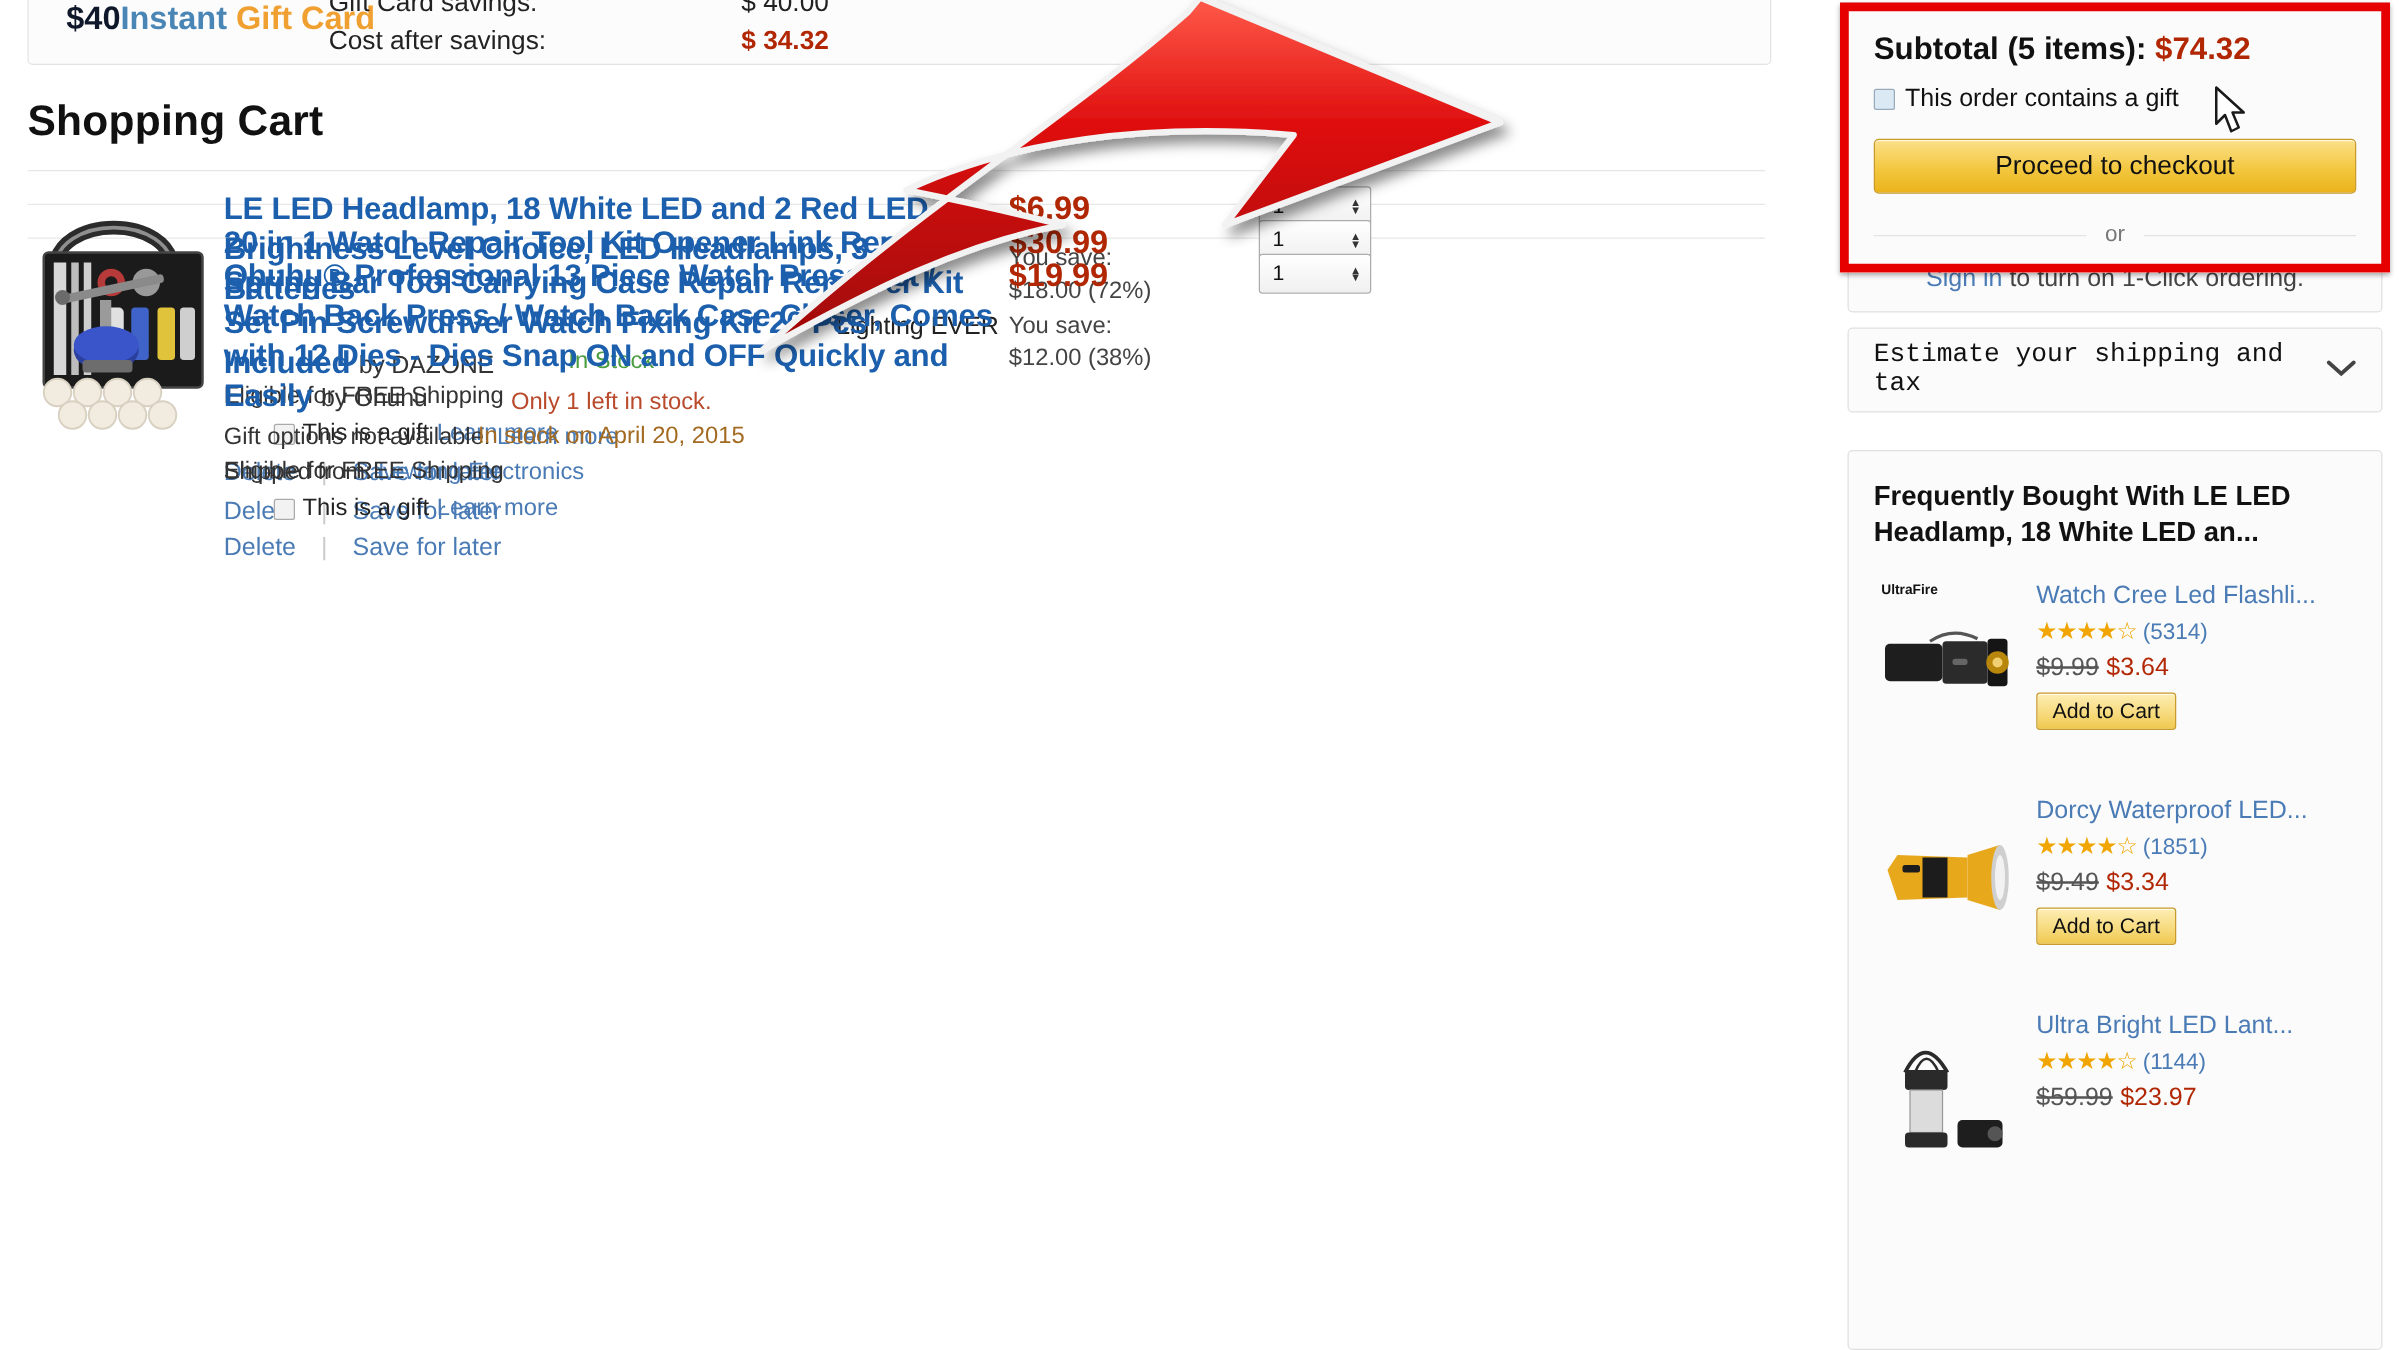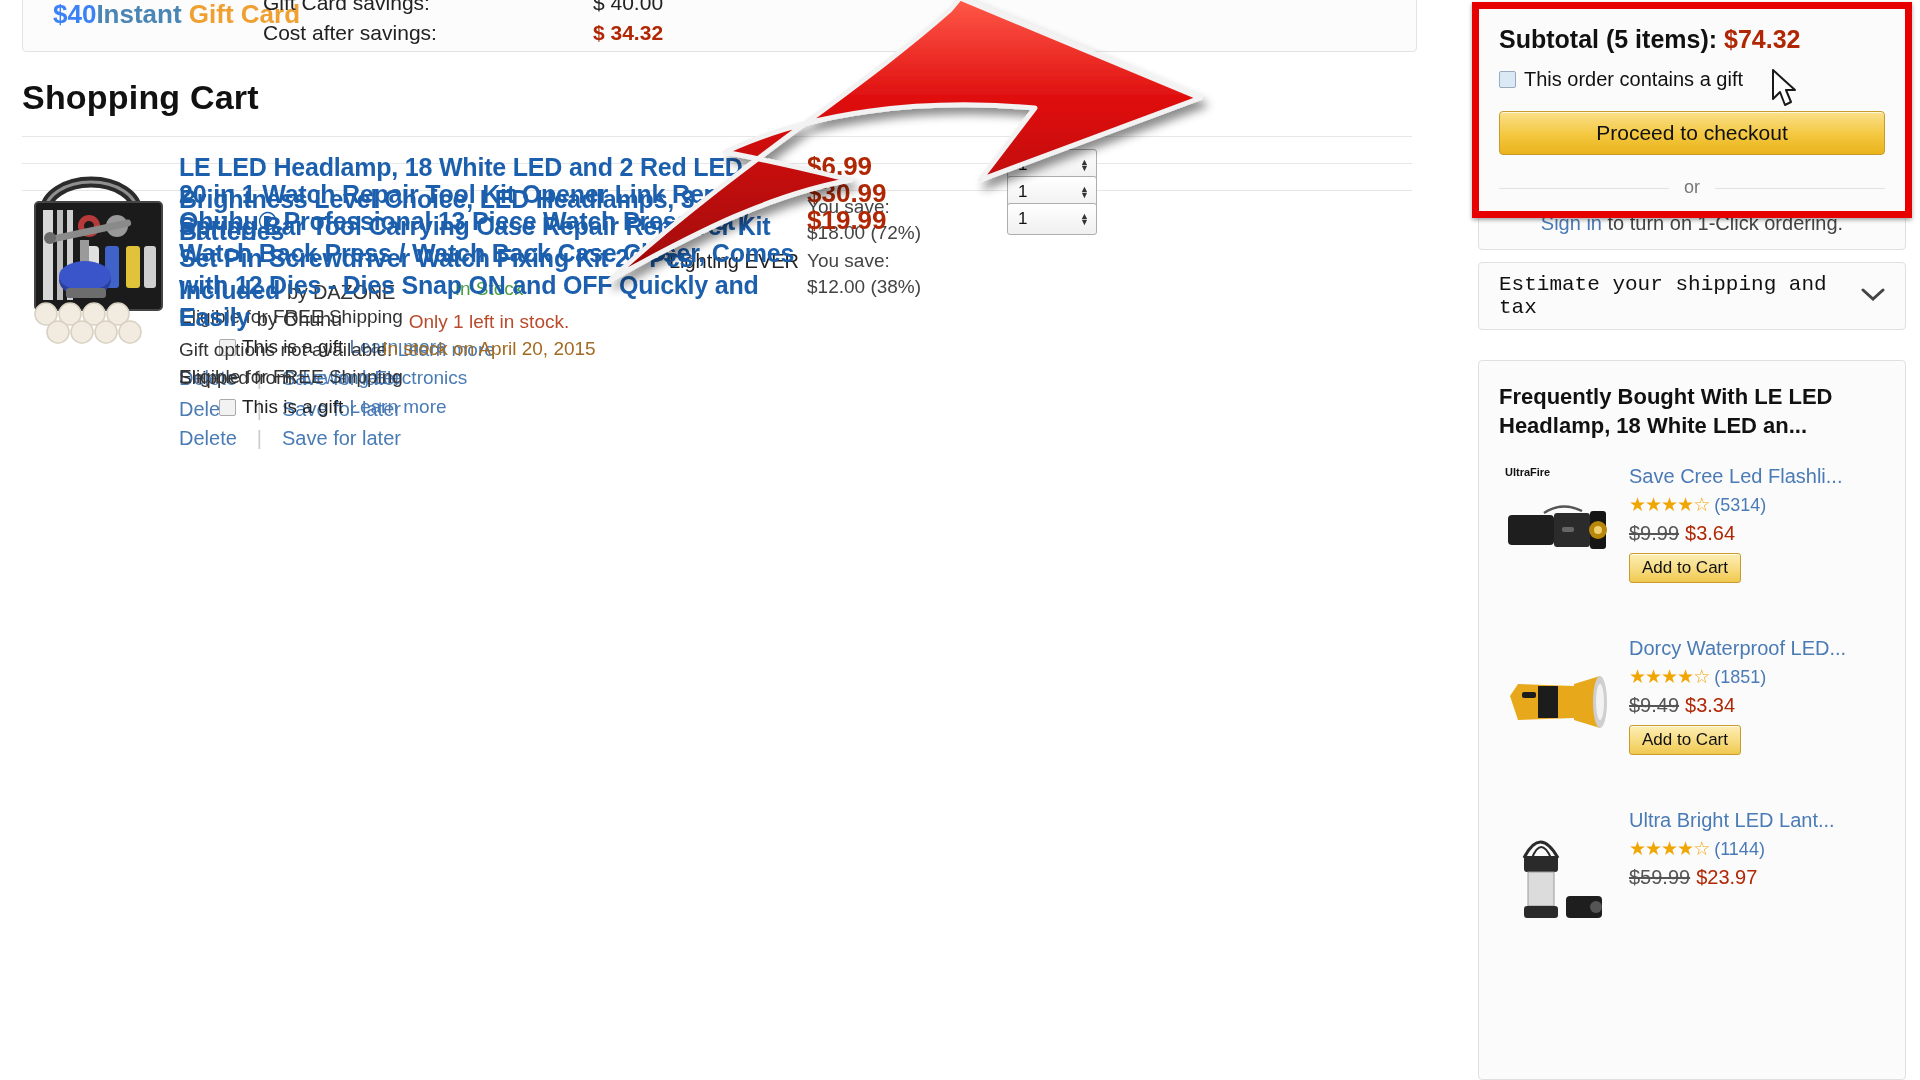--- a/index.html
+++ b/index.html
@@ -20,21 +20,21 @@
 
   
   .promo-box {
     position: absolute; left: 22px; top: -58px; width: 1395px; height: 110px;
     background: #fcfcfc; border: 1px solid #e3e3e3; border-radius: 4px;
   }
   .promo-left {
     position: absolute; left: 30px; top: 56px;
     font-size: 26px; font-weight: bold; white-space: nowrap;
   }
-  .promo-left .amt { color:#3b82f6; }
+  .promo-left .amt { color:#0f172a; }
   .promo-left .instant { color:#4a86b5; font-weight:bold;}
   .promo-left .gift { color:#f0a030; }
   .promo-rows {
     position:absolute; left: 240px; top: 48px; font-size: 21px; color:#222;
   }
   .promo-row { display:flex; width: 540px; margin-bottom: 6px; }
   .promo-row .lbl { width: 330px; }
   .promo-row .val { text-align:left; }
   .promo-row .val.red { color:#b12704; font-weight:bold; }
 
@@ -409,21 +409,21 @@
             <rect x="4" y="16" width="46" height="30" rx="4" fill="#1e1e1e"></rect>
             <rect x="50" y="14" width="36" height="34" rx="3" fill="#2b2b2b"></rect>
             <rect x="86" y="12" width="16" height="38" rx="3" fill="#151515"></rect>
             <circle cx="94" cy="31" r="9" fill="#b8860b"></circle>
             <circle cx="94" cy="31" r="4" fill="#f0d070"></circle>
             <path d="M40 14 Q58 2 78 12" stroke="#555" stroke-width="2.5" fill="none"></path>
             <rect x="58" y="28" width="12" height="5" rx="2" fill="#666"></rect>
           </svg>
         </div>
         <div class="fbw-info">
-          <a class="fbw-name">Save Cree Led Flashli...</a>
+          <a class="fbw-name">Watch Cree Led Flashli...</a>
           <div class="stars">
             <span>★★★★</span><span>☆</span><span class="count">(5314)</span>
           </div>
           <div class="fbw-price">
             <span class="old">$9.99</span><span class="new">$3.64</span>
           </div>
           <div class="add-cart-btn">Add to Cart</div>
         </div>
       </div>
 

